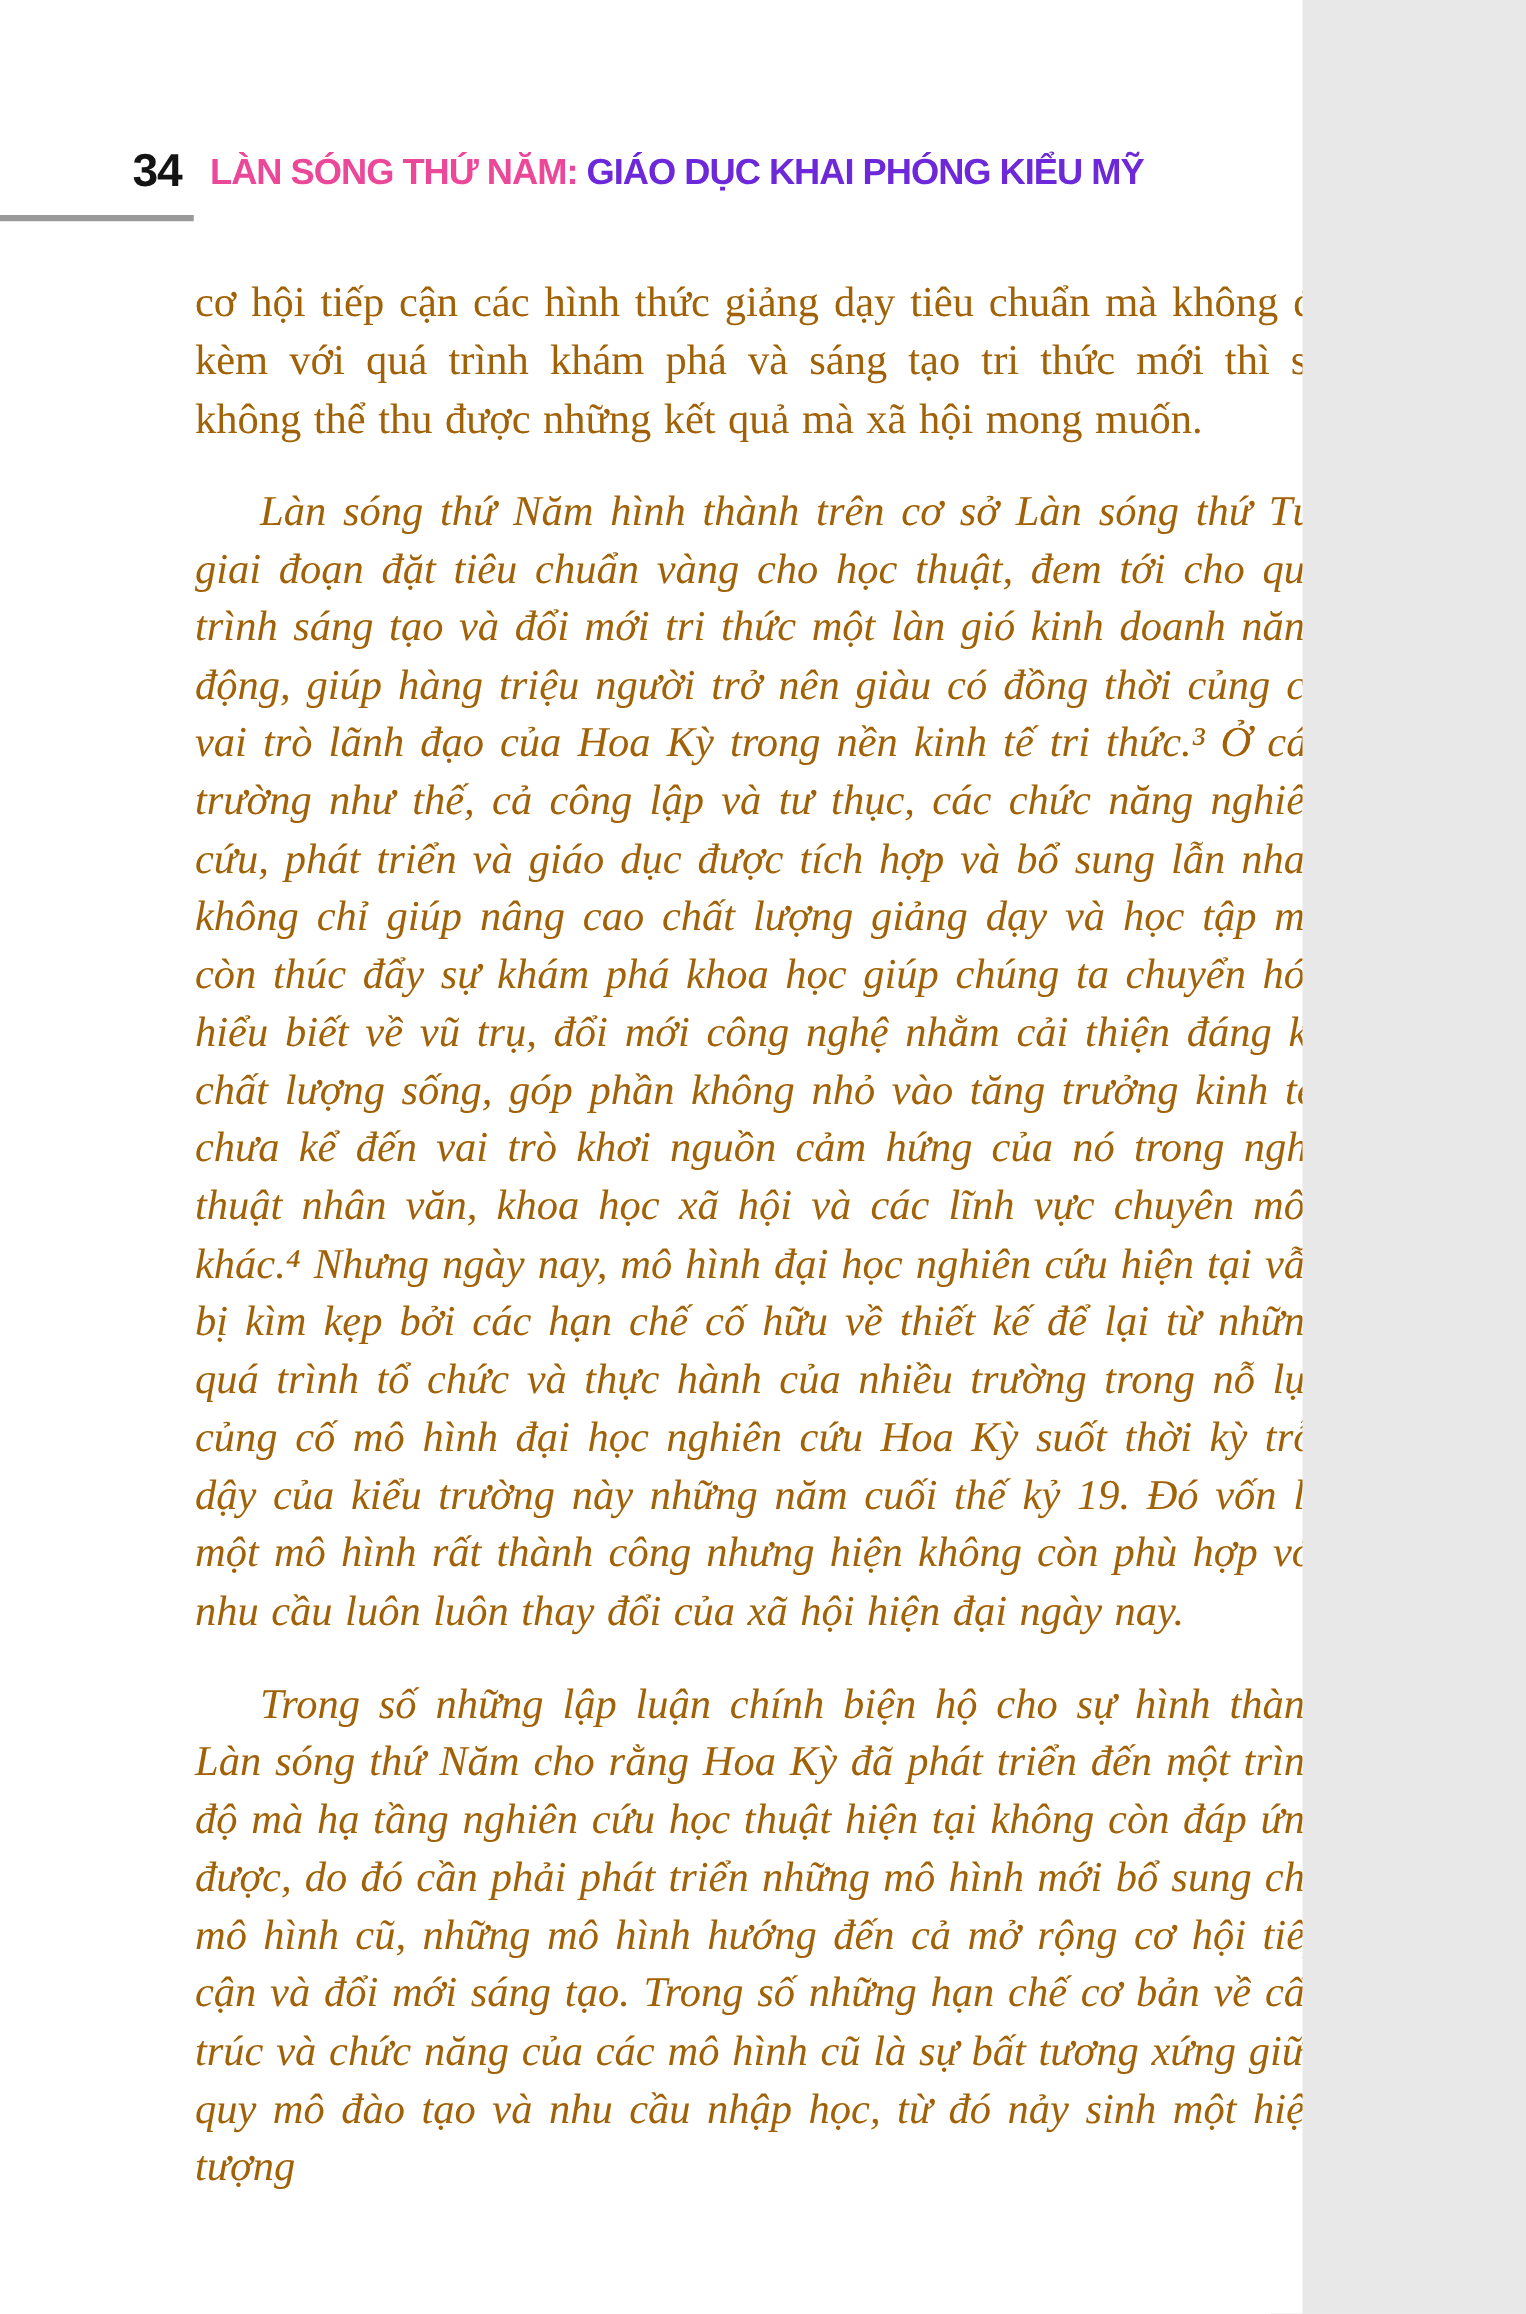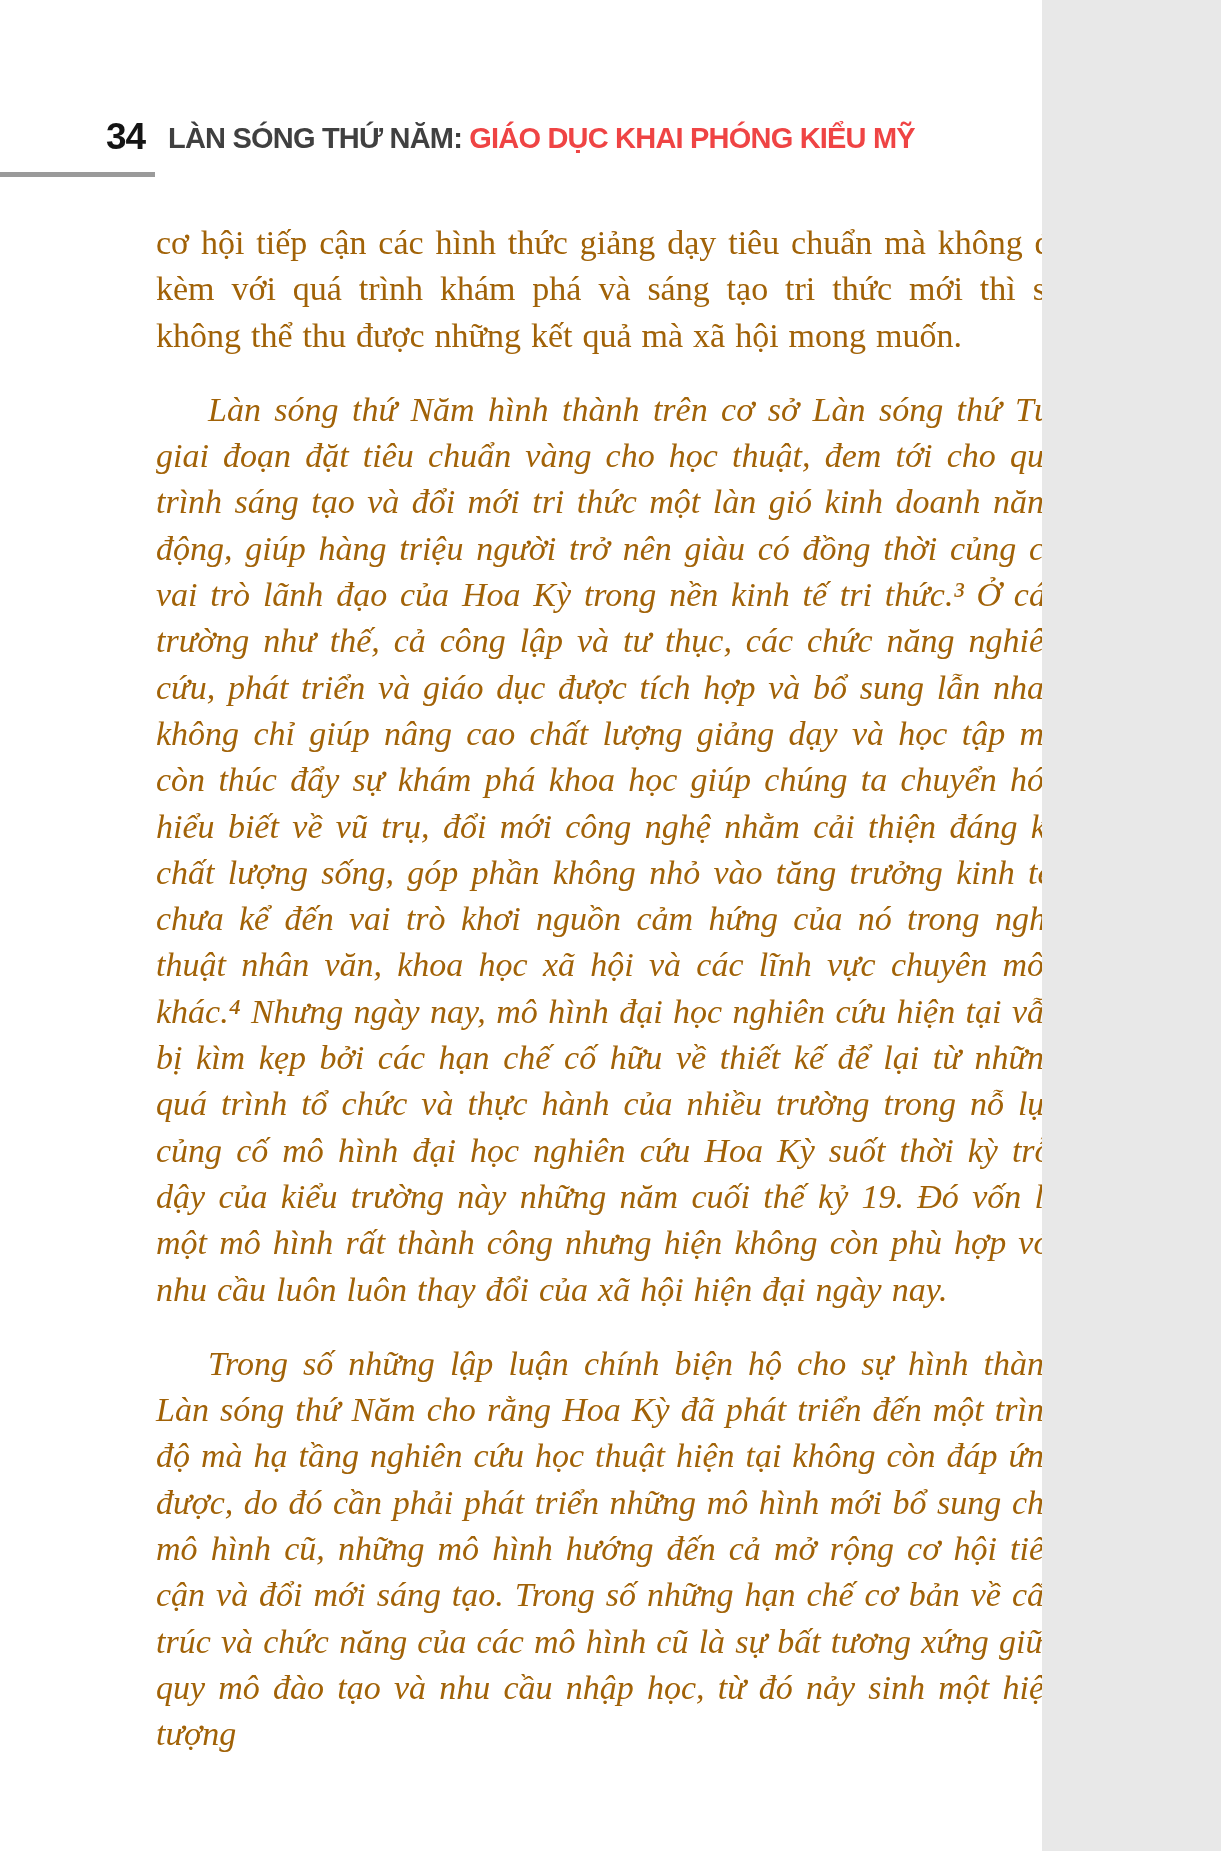--- a/index.html
+++ b/index.html
@@ -39,22 +39,22 @@
     position: absolute;
     left: 168px;
     top: 8px;
     font-family: "Liberation Sans", sans-serif;
     font-weight: 700;
     font-size: 29px;
     letter-spacing: -0.8px;
     line-height: 1;
     white-space: nowrap;
   }
-  .running-title .title-strong { color: #404040; }
-  .running-title .title-light  { color: #ef4444; }
+  .running-title .title-strong { color: #ec4899; }
+  .running-title .title-light  { color: #6d28d9; }
   .header-rule {
     position: absolute;
     left: 0;
     top: 172px;
     width: 155px;
     height: 5px;
     background: #9a9a9a;
   }
 
   

